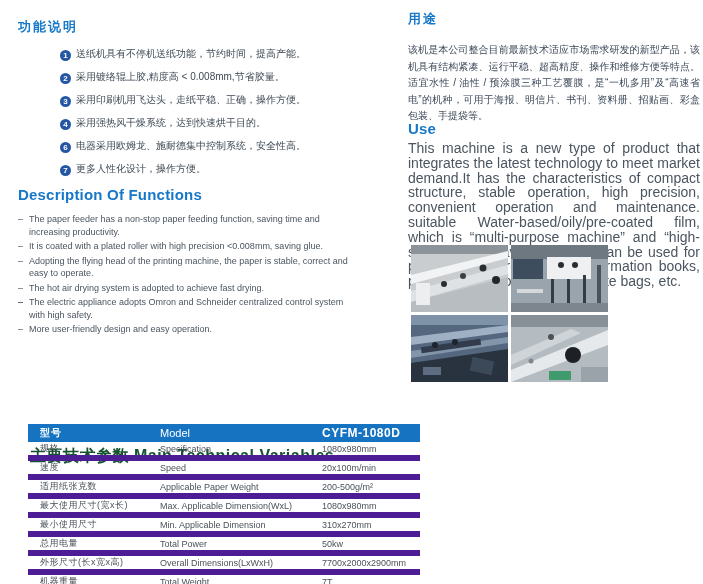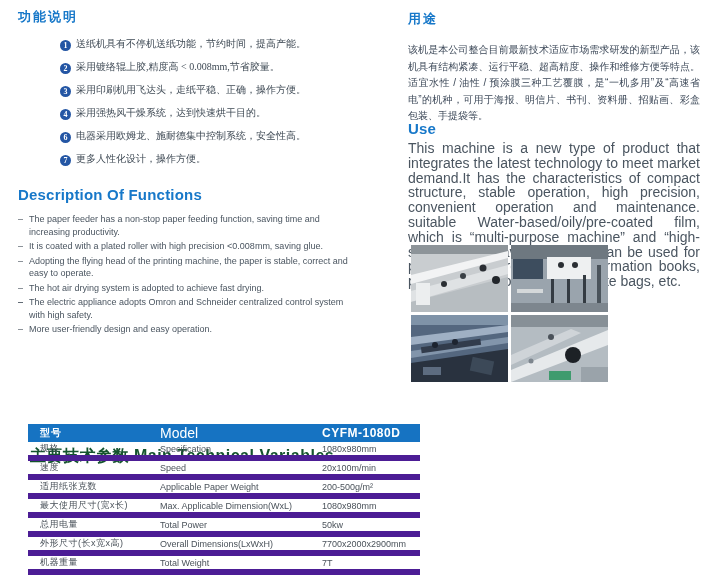--- a/index.html
+++ b/index.html
@@ -6,21 +6,21 @@
   #page {
     position:relative; width:703px; height:584px; background:#ffffff;
     font-family:"Liberation Sans","DejaVu Sans",sans-serif; overflow:hidden;
   }
 
   
   .h-cn { color:#1778c9; font-size:13px; font-weight:bold; letter-spacing:2px; margin:0 0 12px 0; }
   .h-en { color:#1778c9; font-size:15px; font-weight:bold; letter-spacing:0.2px; margin:0 0 10px 0; }
 
   
-  #fn-cn { position:absolute; left:18px; top:8px; width:352px;font-family:Liberation Serif, serif; }
+  #fn-cn { position:absolute; left:18px; top:18px; width:352px; }
   #fn-cn ul { list-style:none; margin:0; padding:0; }
   #fn-cn li { font-size:10px; color:#3f4a55; margin-bottom:10px; line-height:11px; white-space:nowrap;padding-left:42px; }
   .badge {
     display:inline-block; width:11px; height:11px; border-radius:50%;
     background:#2456a4; color:#ffffff; font-size:8px; line-height:11px;
     text-align:center; margin-right:5px; vertical-align:-1px; font-weight:bold;
   }
 
   
   #fn-en { position:absolute; left:18px; top:186px; width:340px; }
@@ -48,21 +48,21 @@
   
   #tech-title { position:absolute; left:30px; top:414px; color:#14532d; font-size:16px; font-weight:bold; letter-spacing:0.5px;margin-top:32px; }
   #tech-table { position:absolute; left:28px; top:424px; width:380px; border-collapse:collapse; table-layout:fixed; }
   #tech-table th, #tech-table td { padding:0; text-align:left; vertical-align:middle; }
   #tech-table thead tr { background:#1673c2; height:18px; }
   #tech-table thead th { color:#ffffff; font-weight:normal; }
   .col1 { width:120px; padding-left:12px !important; }
   .col2 { width:162px; }
   .col3 { width:98px; }
   th.col1 { font-size:10px; font-weight:bold !important; letter-spacing:1px; }
-  th.col2 { font-size:14px; }
+  th.col2 { font-size:11px; }
   th.col3 { font-size:12px; font-weight:bold !important; letter-spacing:0.5px; }
   #tech-table tbody tr { height:15.2px; border-bottom:6px solid #4c1d95; }
   #tech-table tbody td { font-size:9px; color:#4a525a; }
   td.col1 { letter-spacing:0.5px; }
 </style>
 </head>
 <body>
 
 <div id="page">
 
@@ -185,20 +185,25 @@
         <td class="col1">适用纸张克数</td>
         <td class="col2">Applicable Paper Weight</td>
         <td class="col3">200-500g/m²</td>
       </tr>
       <tr>
         <td class="col1">最大使用尺寸(宽x长)</td>
         <td class="col2">Max. Applicable Dimension(WxL)</td>
         <td class="col3">1080x980mm</td>
       </tr>
       <tr>
+        <td class="col1">最小使用尺寸</td>
+        <td class="col2">Min. Applicable Dimension</td>
+        <td class="col3">310x270mm</td>
+      </tr>
+      <tr>
         <td class="col1">总用电量</td>
         <td class="col2">Total Power</td>
         <td class="col3">50kw</td>
       </tr>
       <tr>
         <td class="col1">外形尺寸(长x宽x高)</td>
         <td class="col2">Overall Dimensions(LxWxH)</td>
         <td class="col3">7700x2000x2900mm</td>
       </tr>
       <tr>

